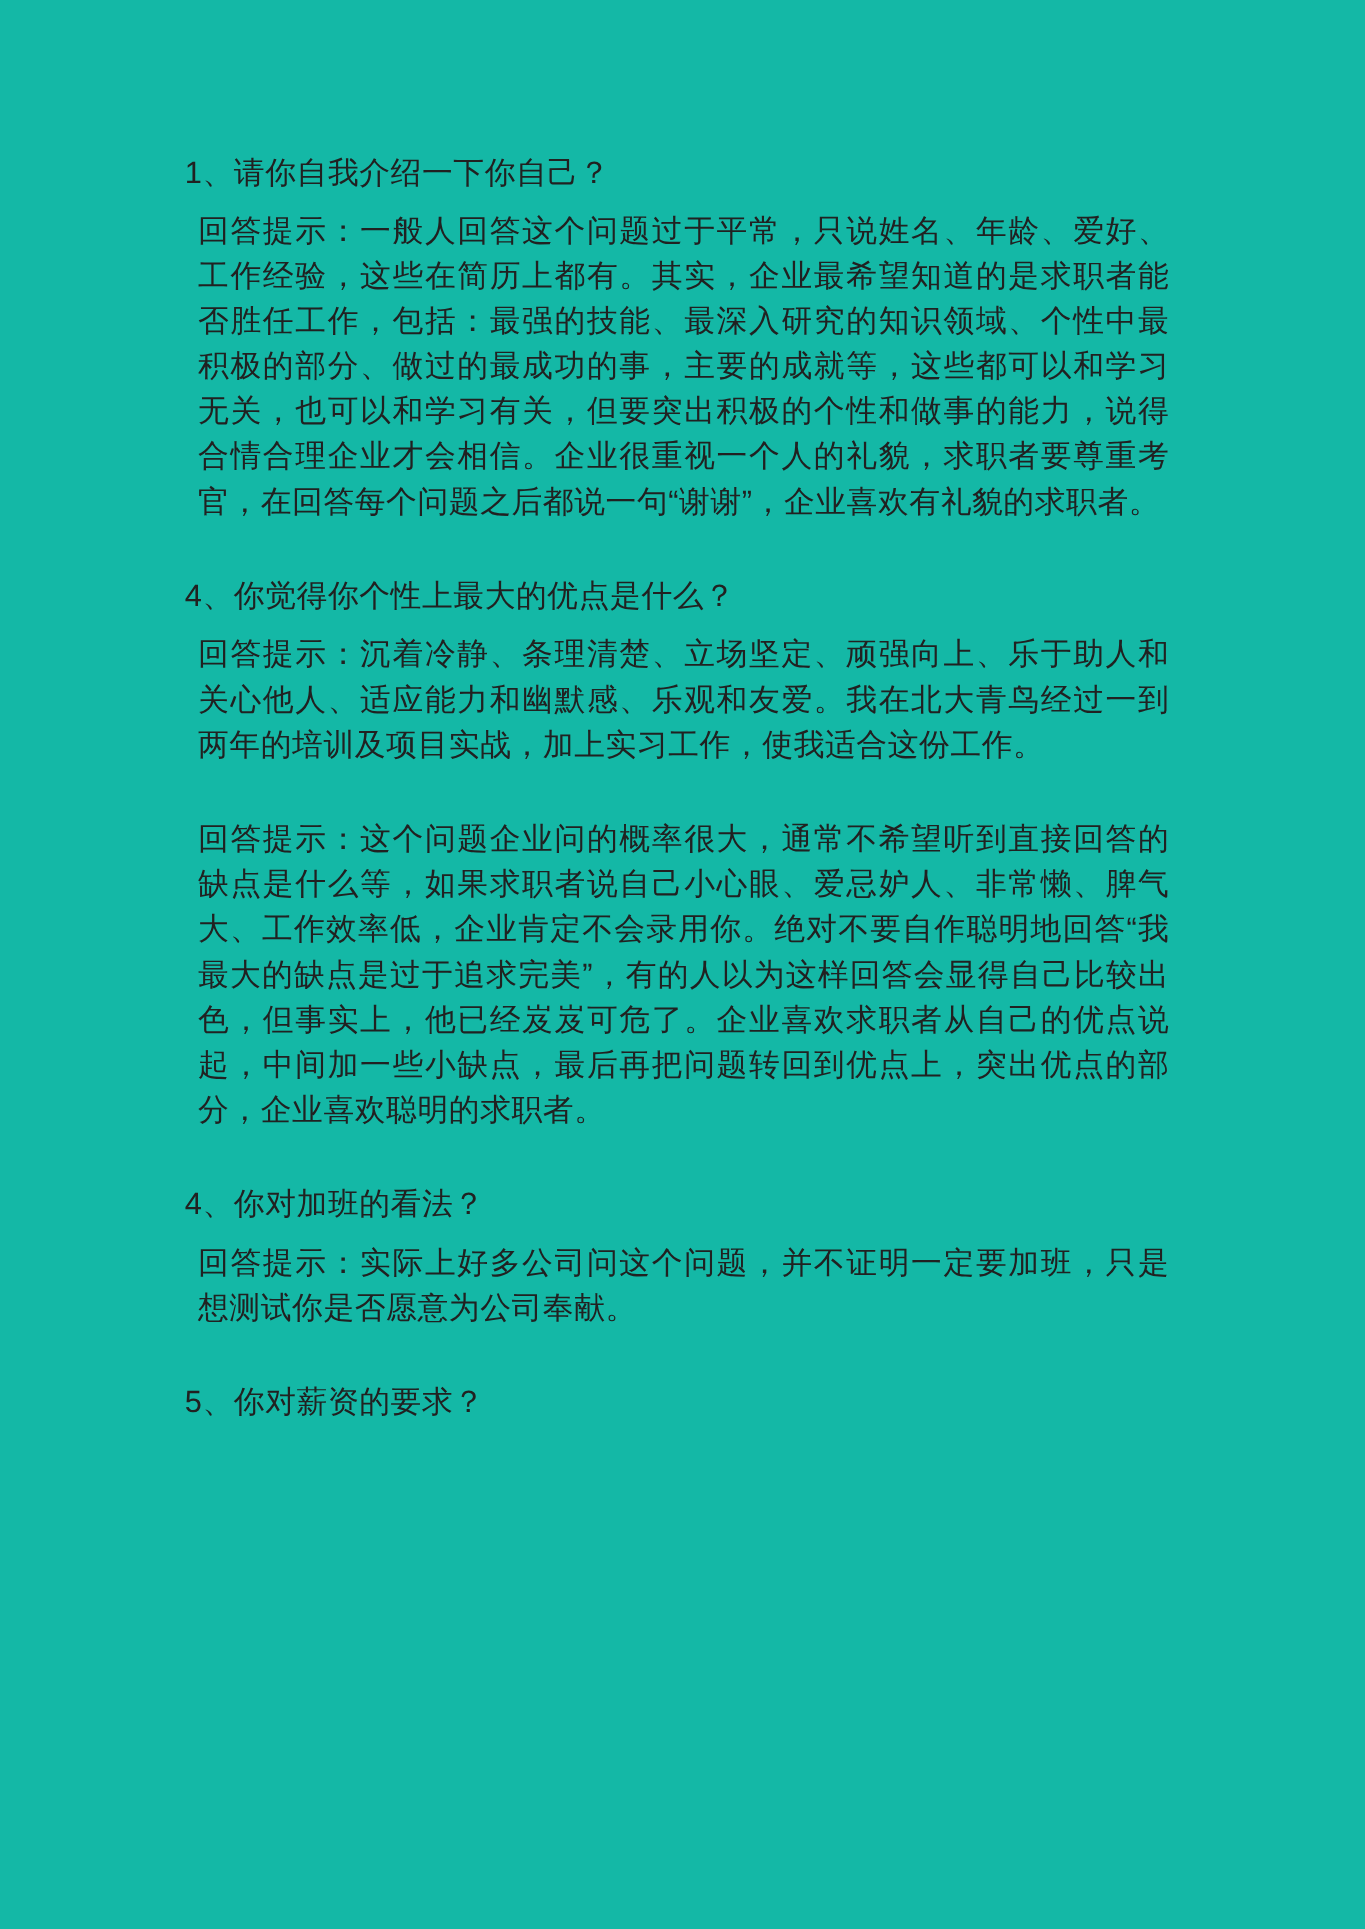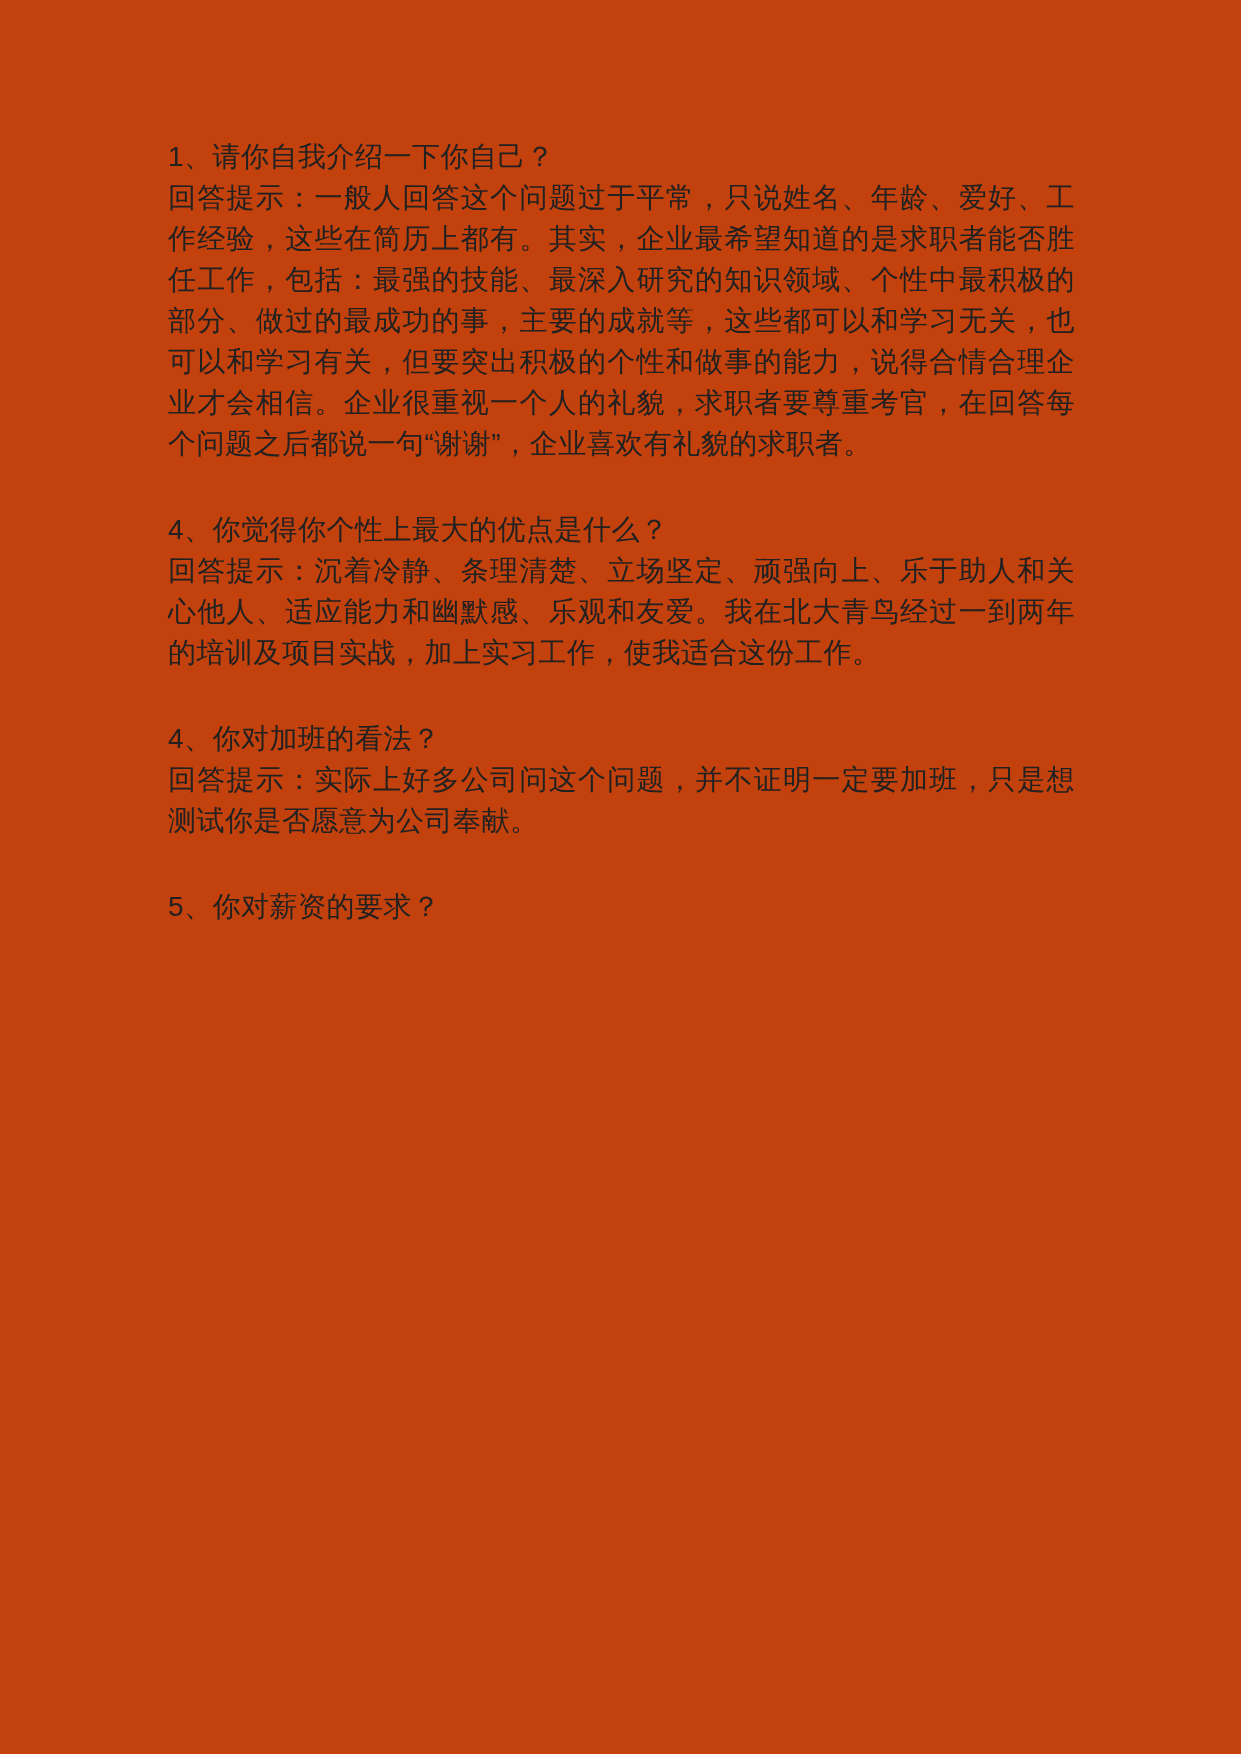--- a/index.html
+++ b/index.html
@@ -4,62 +4,63 @@
 <style>
   html, body {
     margin: 0;
     padding: 0;
     background: #ffffff;
   }
   .page {
     position: relative;
     width: 1241px;
     height: 1754px;
-    background: #c2410c;
+    background: #14b8a6;
     box-sizing: border-box;
     padding: 136px 166px 0 168px;
     overflow: hidden;
     font-family: "Liberation Sans", "DejaVu Sans", sans-serif;
     font-size: 28px;
     line-height: 41px;
     color: #212121;
     letter-spacing: 0.5px;
   }
   .qa-item {
     margin: 0 0 45px 0;
   }
   .qa-item:last-child {
     margin-bottom: 0;
   }
   .question {
     text-align: left;
     white-space: nowrap;
   }
   .answer {
-    margin: 0;
+    margin: 12px;
     text-align: justify;
     text-justify: inter-ideograph;
   }
 </style>
 </head>
 <body>
 
 <div class="page">
 
   <section class="qa-item">
     <div class="question">1、请你自我介绍一下你自己？</div>
     <p class="answer">回答提示：一般人回答这个问题过于平常，只说姓名、年龄、爱好、工作经验，这些在简历上都有。其实，企业最希望知道的是求职者能否胜任工作，包括：最强的技能、最深入研究的知识领域、个性中最积极的部分、做过的最成功的事，主要的成就等，这些都可以和学习无关，也可以和学习有关，但要突出积极的个性和做事的能力，说得合情合理企业才会相信。企业很重视一个人的礼貌，求职者要尊重考官，在回答每个问题之后都说一句“谢谢”，企业喜欢有礼貌的求职者。</p>
   </section>
 
   <section class="qa-item">
     <div class="question">4、你觉得你个性上最大的优点是什么？</div>
     <p class="answer">回答提示：沉着冷静、条理清楚、立场坚定、顽强向上、乐于助人和关心他人、适应能力和幽默感、乐观和友爱。我在北大青鸟经过一到两年的培训及项目实战，加上实习工作，使我适合这份工作。</p>
   </section>
 
   <section class="qa-item">
+    <p class="answer">回答提示：这个问题企业问的概率很大，通常不希望听到直接回答的缺点是什么等，如果求职者说自己小心眼、爱忌妒人、非常懒、脾气大、工作效率低，企业肯定不会录用你。绝对不要自作聪明地回答“我最大的缺点是过于追求完美”，有的人以为这样回答会显得自己比较出色，但事实上，他已经岌岌可危了。企业喜欢求职者从自己的优点说起，中间加一些小缺点，最后再把问题转回到优点上，突出优点的部分，企业喜欢聪明的求职者。</p>
   </section>
 
   <section class="qa-item">
     <div class="question">4、你对加班的看法？</div>
     <p class="answer">回答提示：实际上好多公司问这个问题，并不证明一定要加班，只是想测试你是否愿意为公司奉献。</p>
   </section>
 
   <section class="qa-item">
     <div class="question">5、你对薪资的要求？</div>
   </section>

